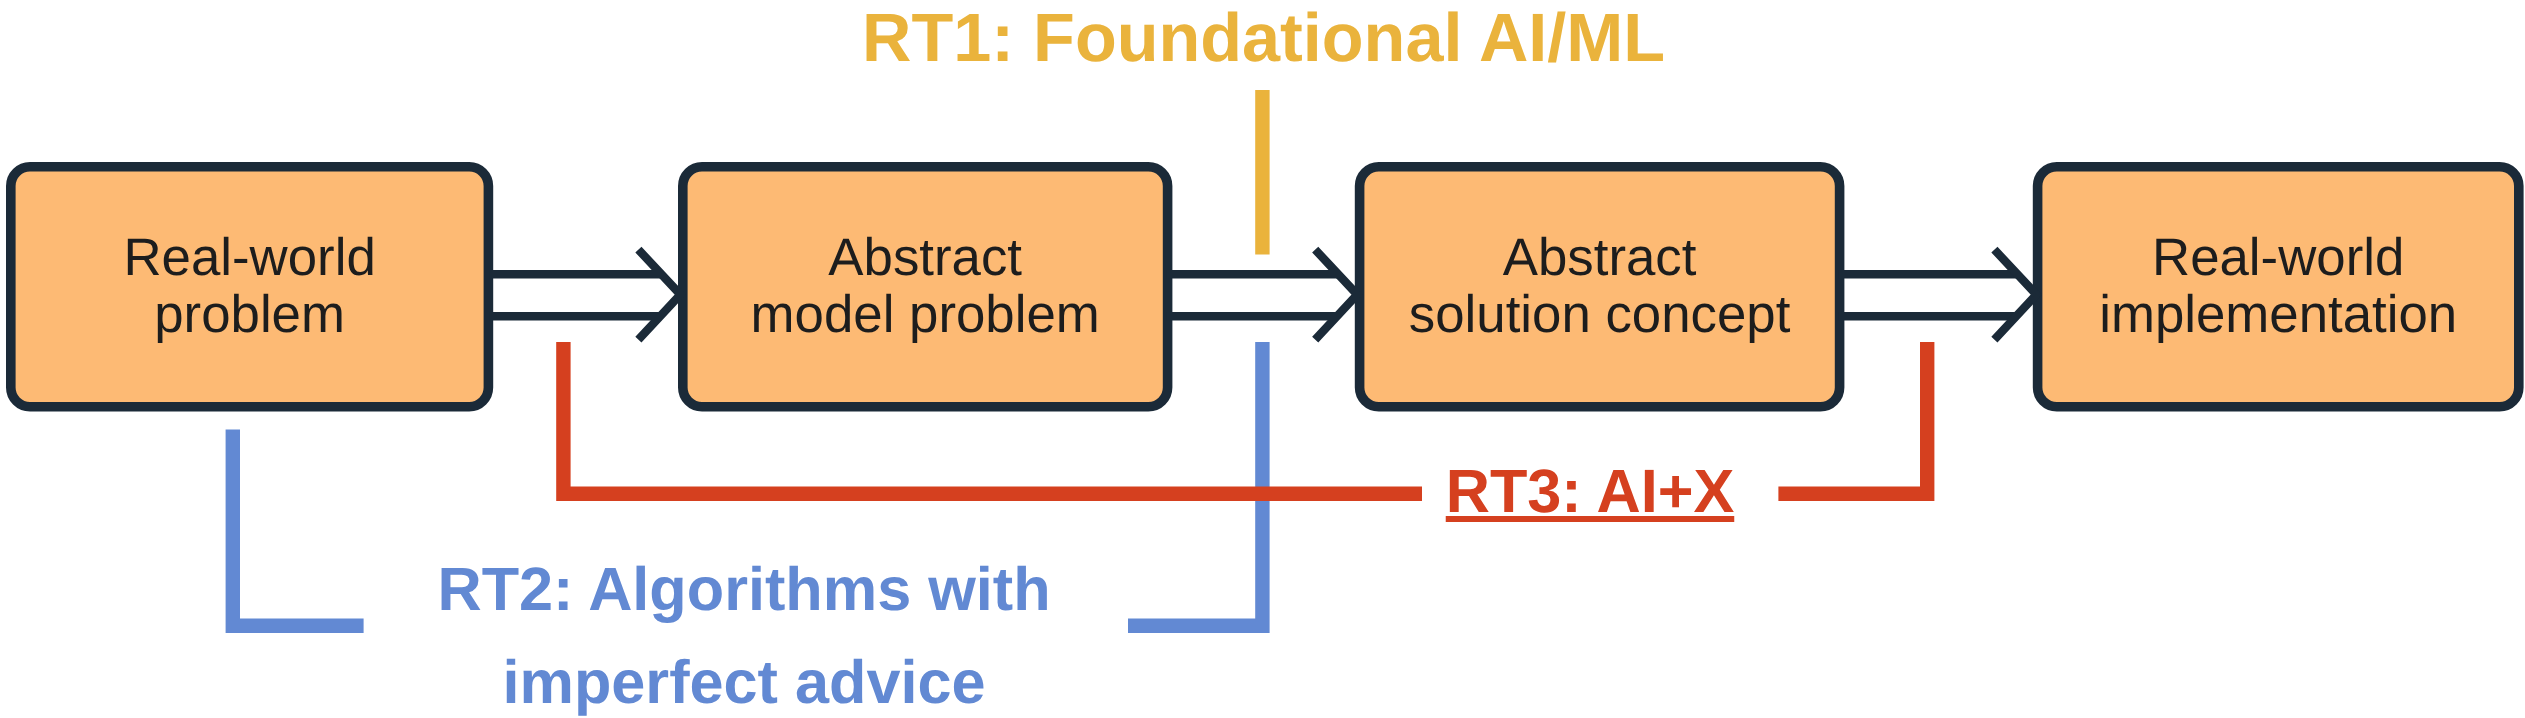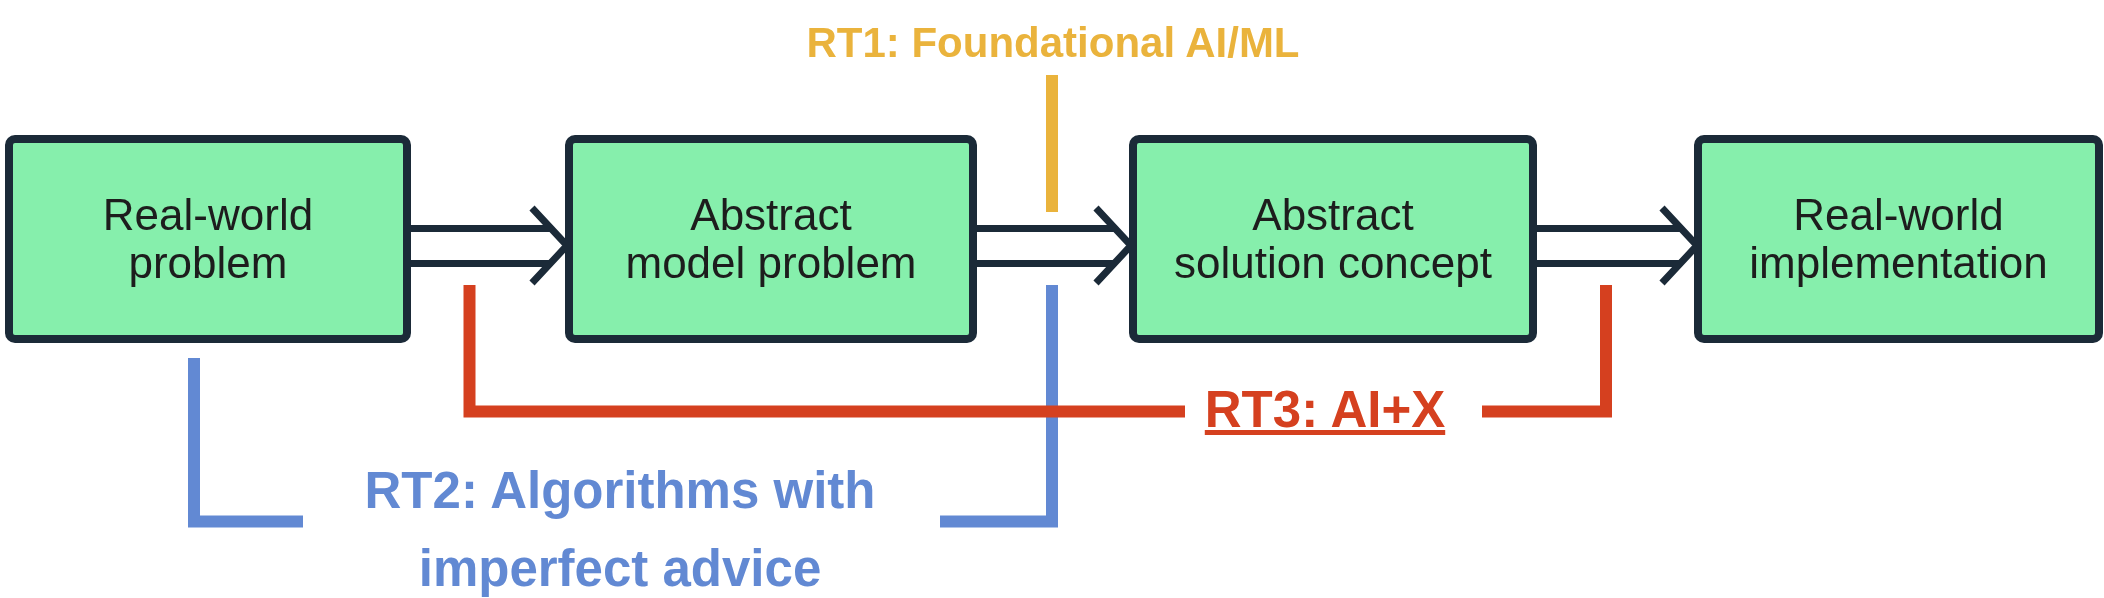--- a/index.html
+++ b/index.html
@@ -12,22 +12,22 @@
     position: relative;
     width: 2104px;
     height: 598px;
     background: #ffffff;
     overflow: hidden;
   }
   .flow-box {
     position: absolute;
     box-sizing: border-box;
     border: 8px solid #1b2a38;
-    border-radius: 10px;
-    background: #86efac;
+    border-radius: 20px;
+    background: #fdba74;
     display: flex;
     align-items: center;
     justify-content: center;
     text-align: center;
     font-size: 44px;
     line-height: 48px;
     color: #1d1d1d;
     white-space: pre-line;
     top: 135px;
     height: 208px;
@@ -45,23 +45,23 @@
   }
 
   .rt-label {
     position: absolute;
     font-weight: bold;
     text-align: center;
     white-space: pre-line;
   }
   .rt1-label {
     left: 653px;
-    top: 11px;
+    top: 0px;
     width: 800px;
-    font-size: 42px;
+    font-size: 57px;
     line-height: 64px;
   }
   .rt2-label {
     left: 220px;
     top: 452px;
     width: 800px;
     font-size: 51px;
     line-height: 78px;
   }
   .rt3-label {

